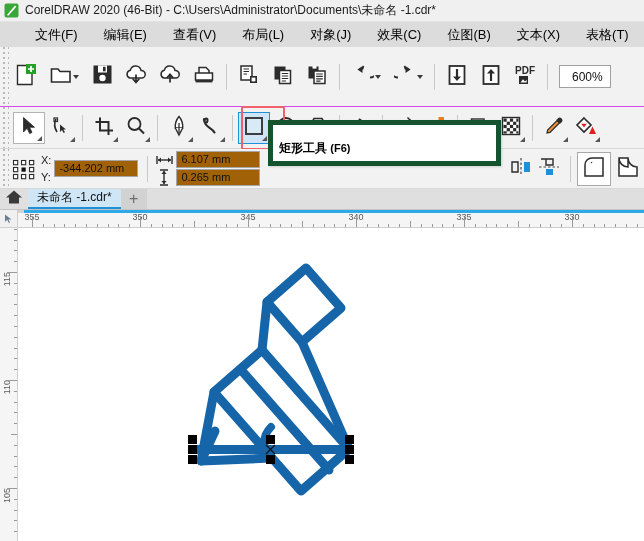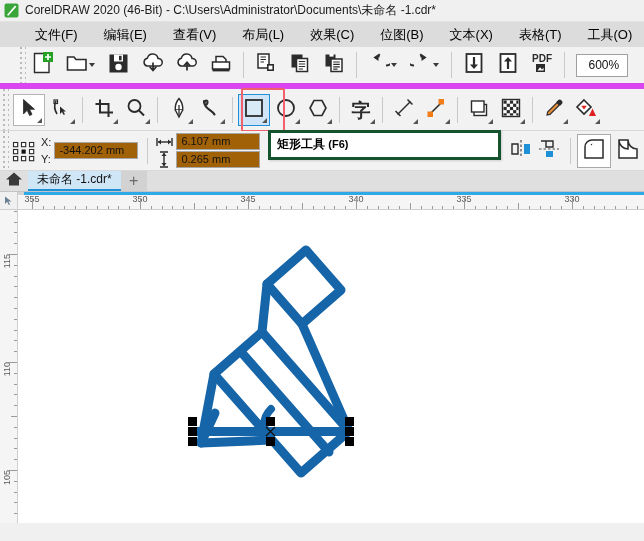--- a/index.html
+++ b/index.html
@@ -52,27 +52,26 @@
     font-size: 13px;
     color: #000;
     padding: 0 13px;
     line-height: 25px;
     cursor: default;
     white-space: nowrap;
   }
 
   
   .toolbar {
-    height: 42px;
+    height: 60px;
     background: #f2f2f2;
     display: flex;
     align-items: center;
-    border-bottom: 6px solid #d946ef;
+    border-bottom: 1px solid #d946ef;
     position: relative;
-    justify-content: center;
   }
   .grip {
     width: 9px; height: 100%;
     flex: none;
     background-image: radial-gradient(circle at 2px 2px, #b9b9b9 1px, transparent 1.2px);
     background-size: 5px 5px;
     background-position: 2px 4px;
   }
   .tb-btn {
     width: 34px; height: 34px;
@@ -176,25 +175,25 @@
     overflow: hidden;
   }
   .wh-wrap { display:flex; align-items:center; flex:none; }
   .wh-icons { display:flex; flex-direction:column; width:18px; align-items:center; flex:none; }
   .wh-icons svg { display:block; }
   .wh-icons .ic { height:18px; display:flex; align-items:center; justify-content:center; }
 
   
   .tooltip {
     position: absolute;
-    left: 268px; top: 130px;
+    left: 268px; top: 120px;
     width: 233px;
     background: #ffffff;
-    border: 3px solid #14532d;
-    padding: 3px 6px 4px 6px;
+    border: 5px solid #14532d;
+    padding: 15px 6px 4px 6px;
     z-index: 50;
     box-shadow: 1px 1px 2px rgba(0,0,0,0.15);
   }
   .tt-title { font-size: 12px; color: #000; font-weight: bold; }
   .tt-title .key { font-weight: bold; font-size: 11px; }
   .tt-desc { font-size: 12px; color: #000; margin-top: 1px; }
 
   
   .tabbar {
     height: 21px;
@@ -295,20 +294,21 @@
       </svg>
     </div>
     <div class="title-text">CorelDRAW 2020 (46-Bit) - C:\Users\Administrator\Documents\未命名 -1.cdr*</div>
   </div>
 
   <div class="menubar">
     <div class="menu-item">文件(F)</div>
     <div class="menu-item">编辑(E)</div>
     <div class="menu-item">查看(V)</div>
     <div class="menu-item">布局(L)</div>
+    <div class="menu-item">对象(J)</div>
     <div class="menu-item">效果(C)</div>
     <div class="menu-item">位图(B)</div>
     <div class="menu-item">文本(X)</div>
     <div class="menu-item">表格(T)</div>
     <div class="menu-item">工具(O)</div>
   </div>
 
   <div class="toolbar">
     <div class="grip"></div>
 

